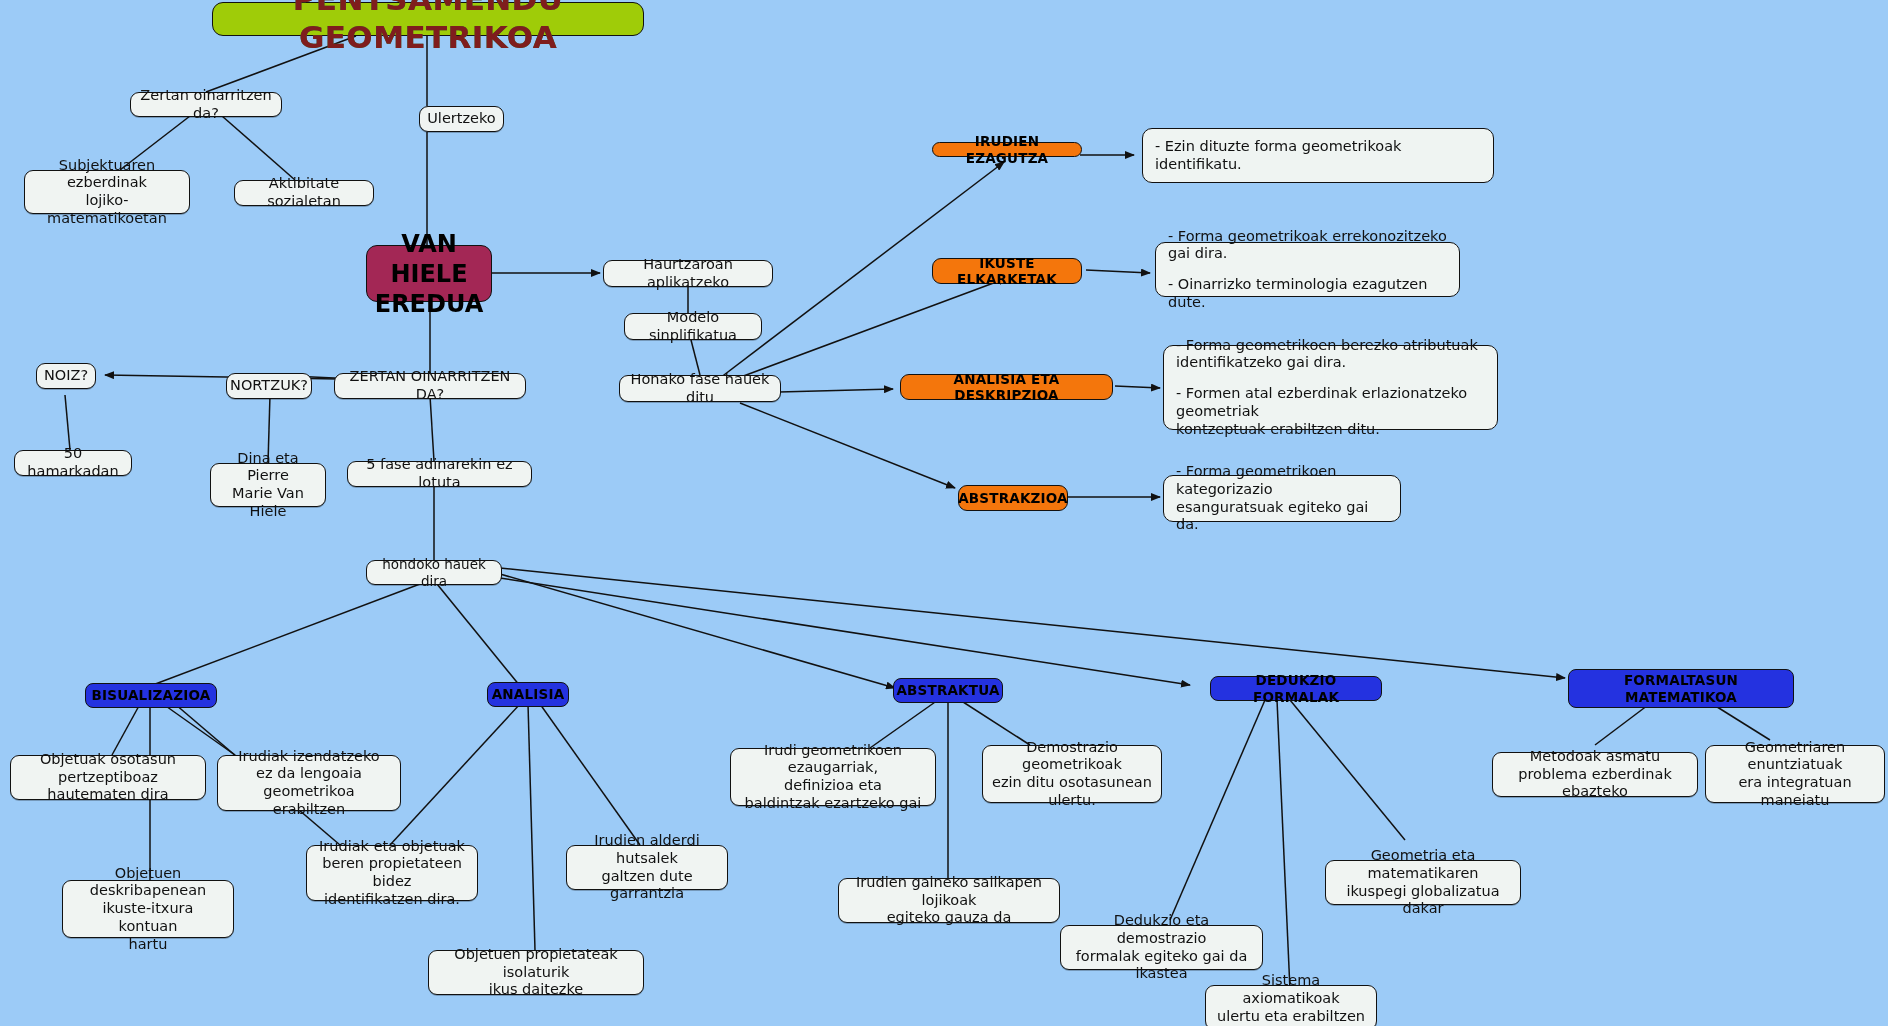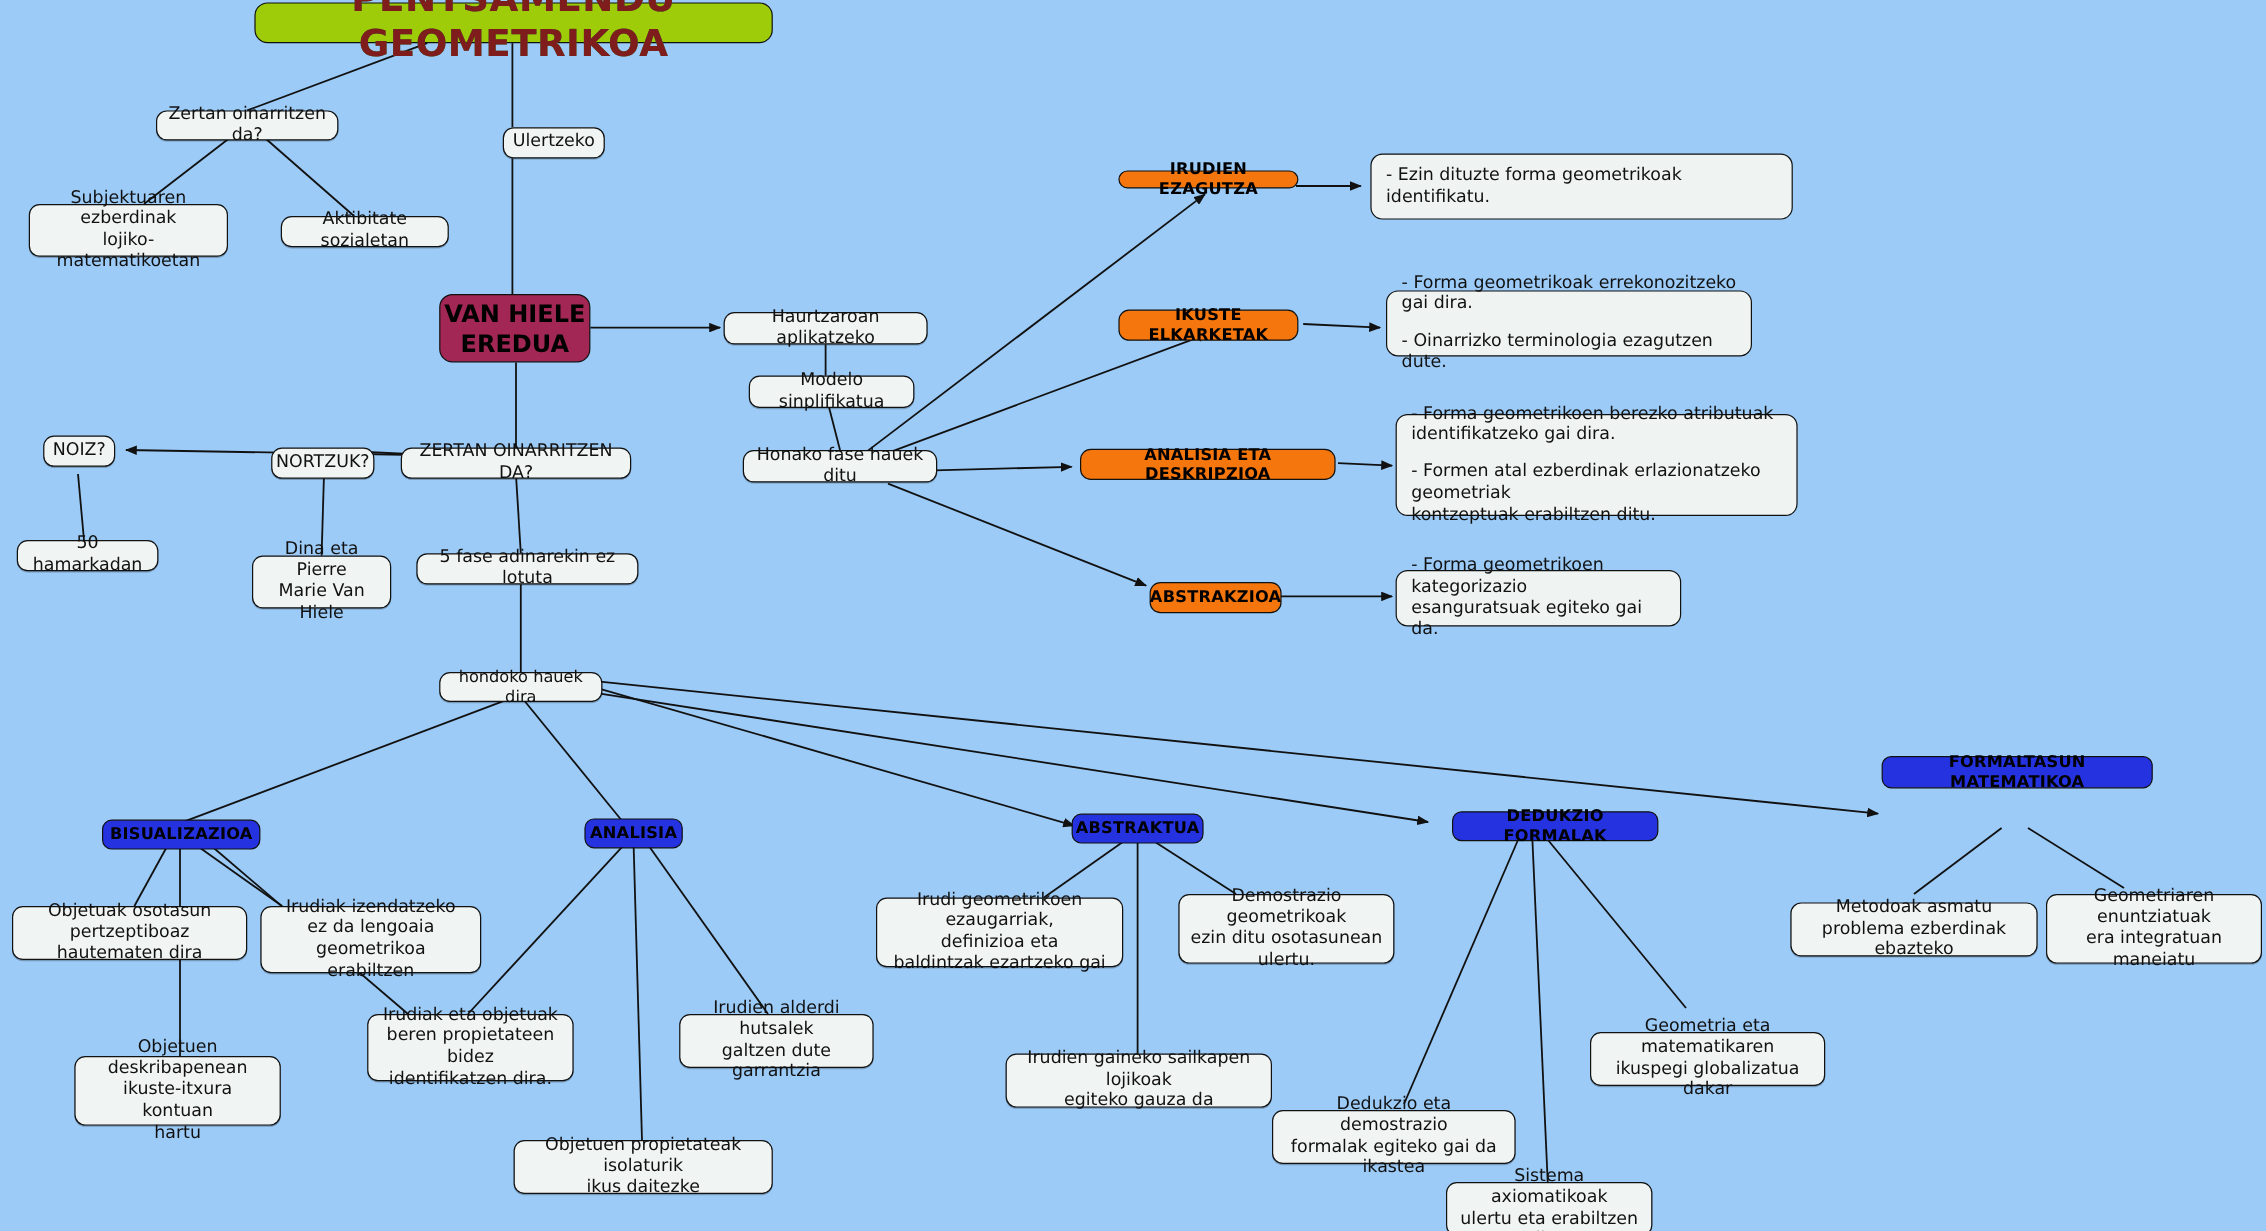--- a/index.html
+++ b/index.html
@@ -42,21 +42,21 @@
     font-weight:bold;
     letter-spacing:.4px;
     border-radius:11px;
     border:1.8px solid #111;
     text-shadow:0 0 0 #2E7D32;
   }
   
   .central{
     background:#A32755;
     color:#000;
-    font-size:20px;
+    font-size:24px;
     font-weight:bold;
     border-radius:11px;
     line-height:1.25;
   }
   
   .orange{
     background:#F4760C;
     color:#000;
     font-size:13.5px;
     font-weight:bold;
@@ -259,20 +259,20 @@
 egiteko gauza da</div>
 
   <div class="node blue" style="left:1190px;top:676px;width:172px;height:25px;margin-left:20px;">DEDUKZIO FORMALAK</div>
   <div class="node plain" style="left:1325px;top:860px;width:196px;height:45px;">Geometria eta matematikaren
 ikuspegi globalizatua dakar</div>
   <div class="node plain" style="left:1060px;top:925px;width:203px;height:45px;">Dedukzio eta demostrazio
 formalak egiteko gai da ikastea</div>
   <div class="node plain" style="left:1205px;top:985px;width:172px;height:45px;">Sistema axiomatikoak
 ulertu eta erabiltzen dira.</div>
 
-  <div class="node blue" style="left:1568px;top:630px;width:226px;height:27px;">FORMALTASUN MATEMATIKOA</div>
+  <div class="node blue" style="left:1568px;top:669px;width:226px;height:39px;">FORMALTASUN MATEMATIKOA</div>
   <div class="node plain" style="left:1492px;top:752px;width:206px;height:45px;">Metodoak asmatu
 problema ezberdinak ebazteko</div>
   <div class="node plain" style="left:1705px;top:745px;width:180px;height:58px;">Geometriaren enuntziatuak
 era integratuan
 maneiatu</div>
 
 </div>
 
 </body></html>

